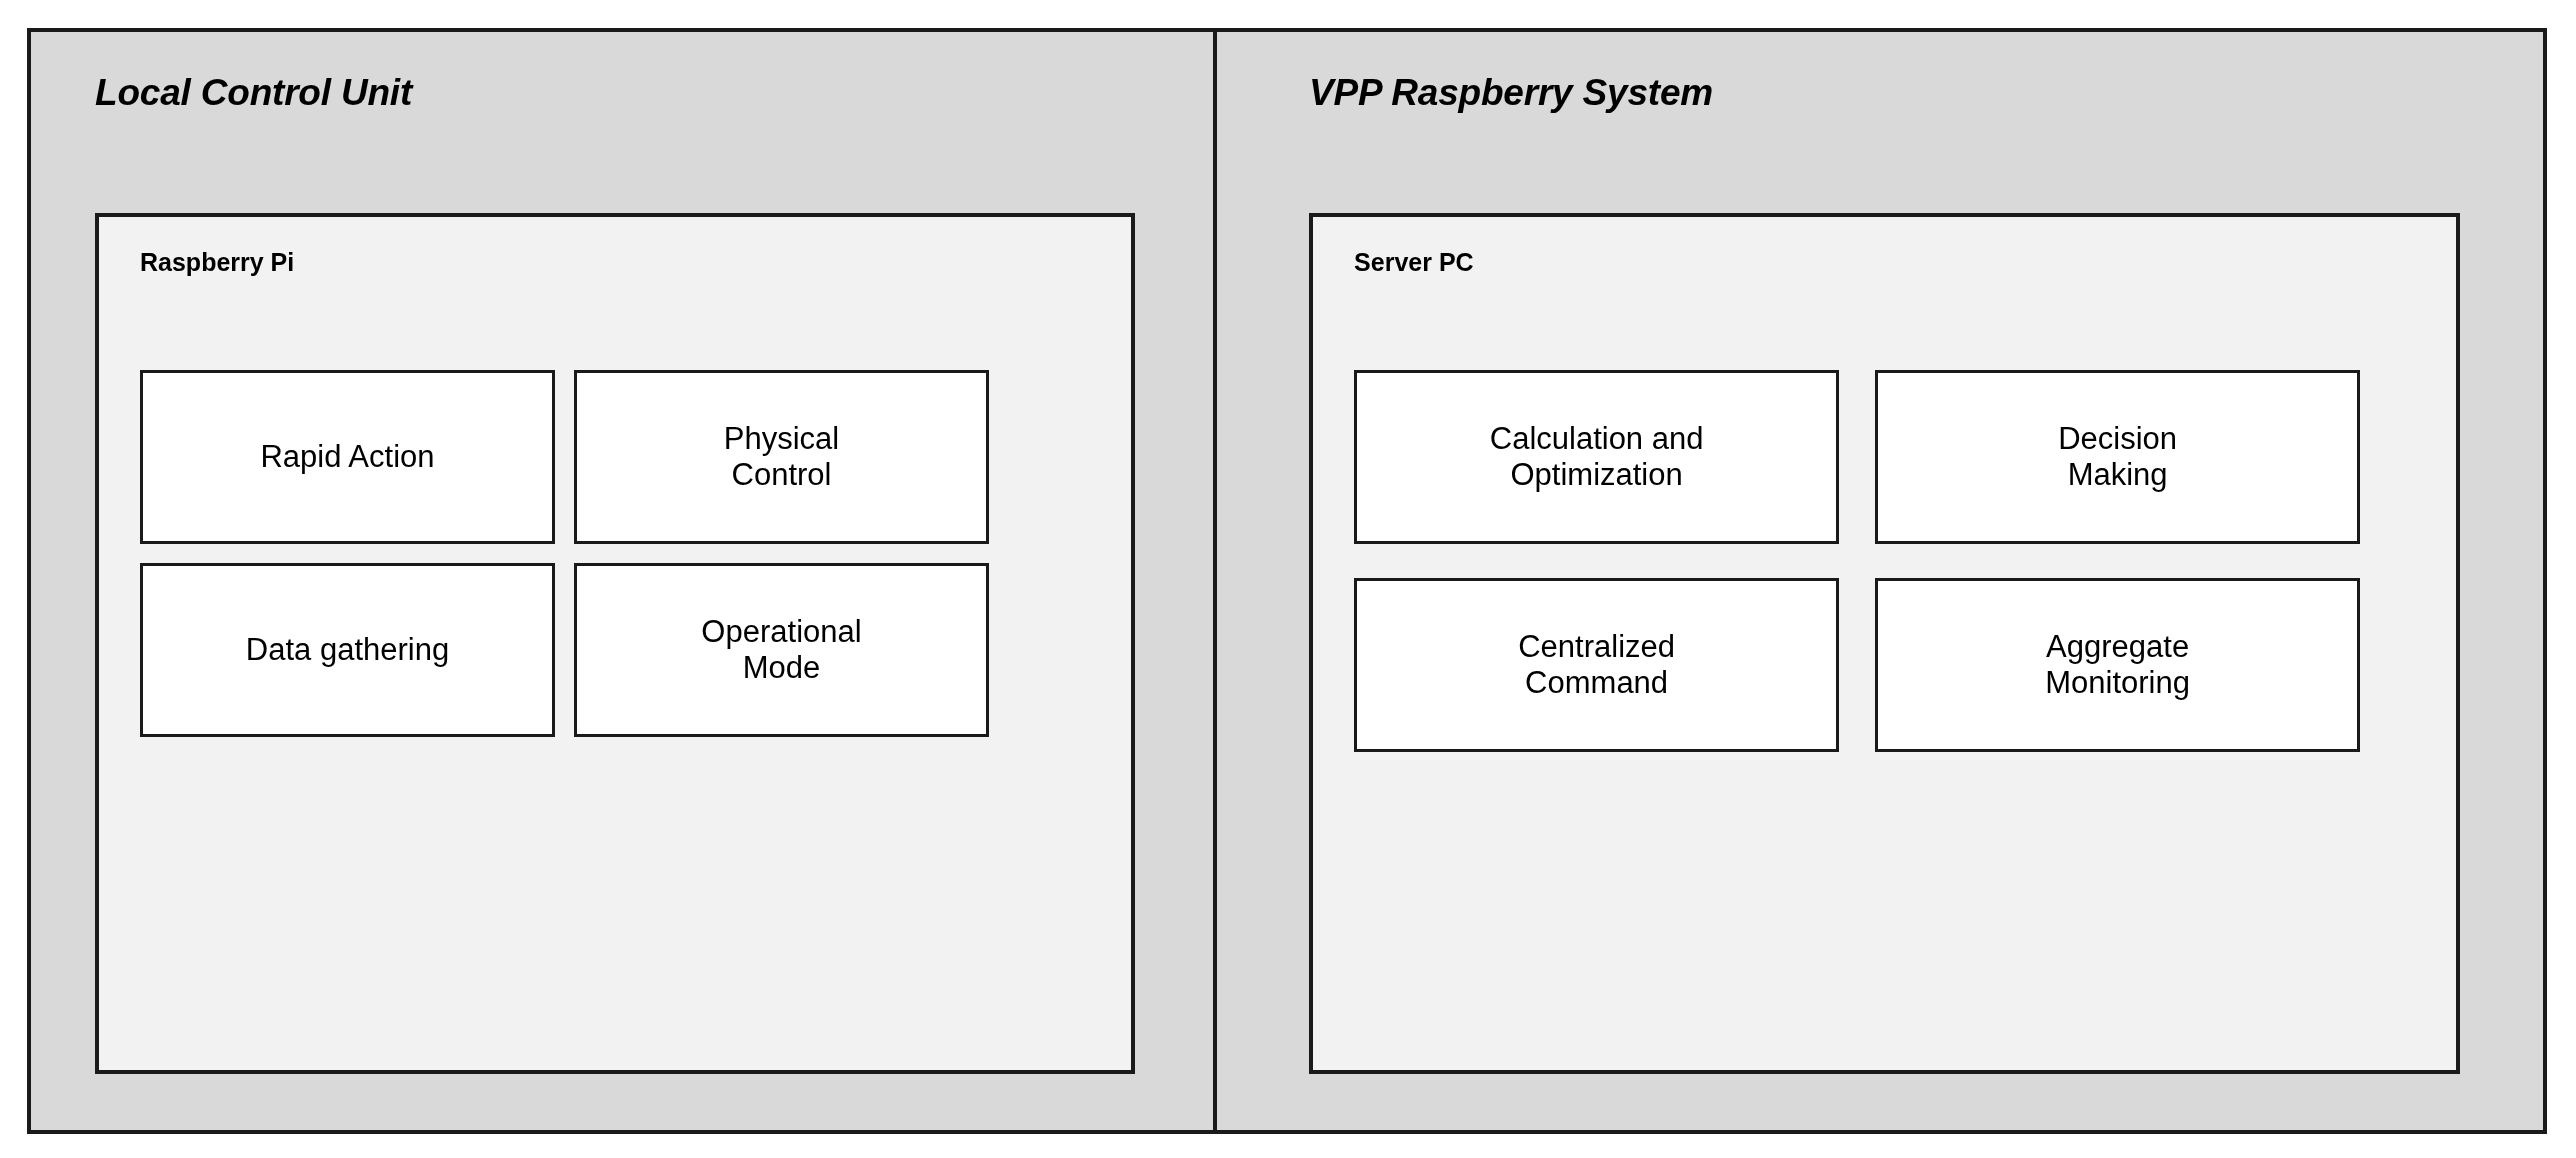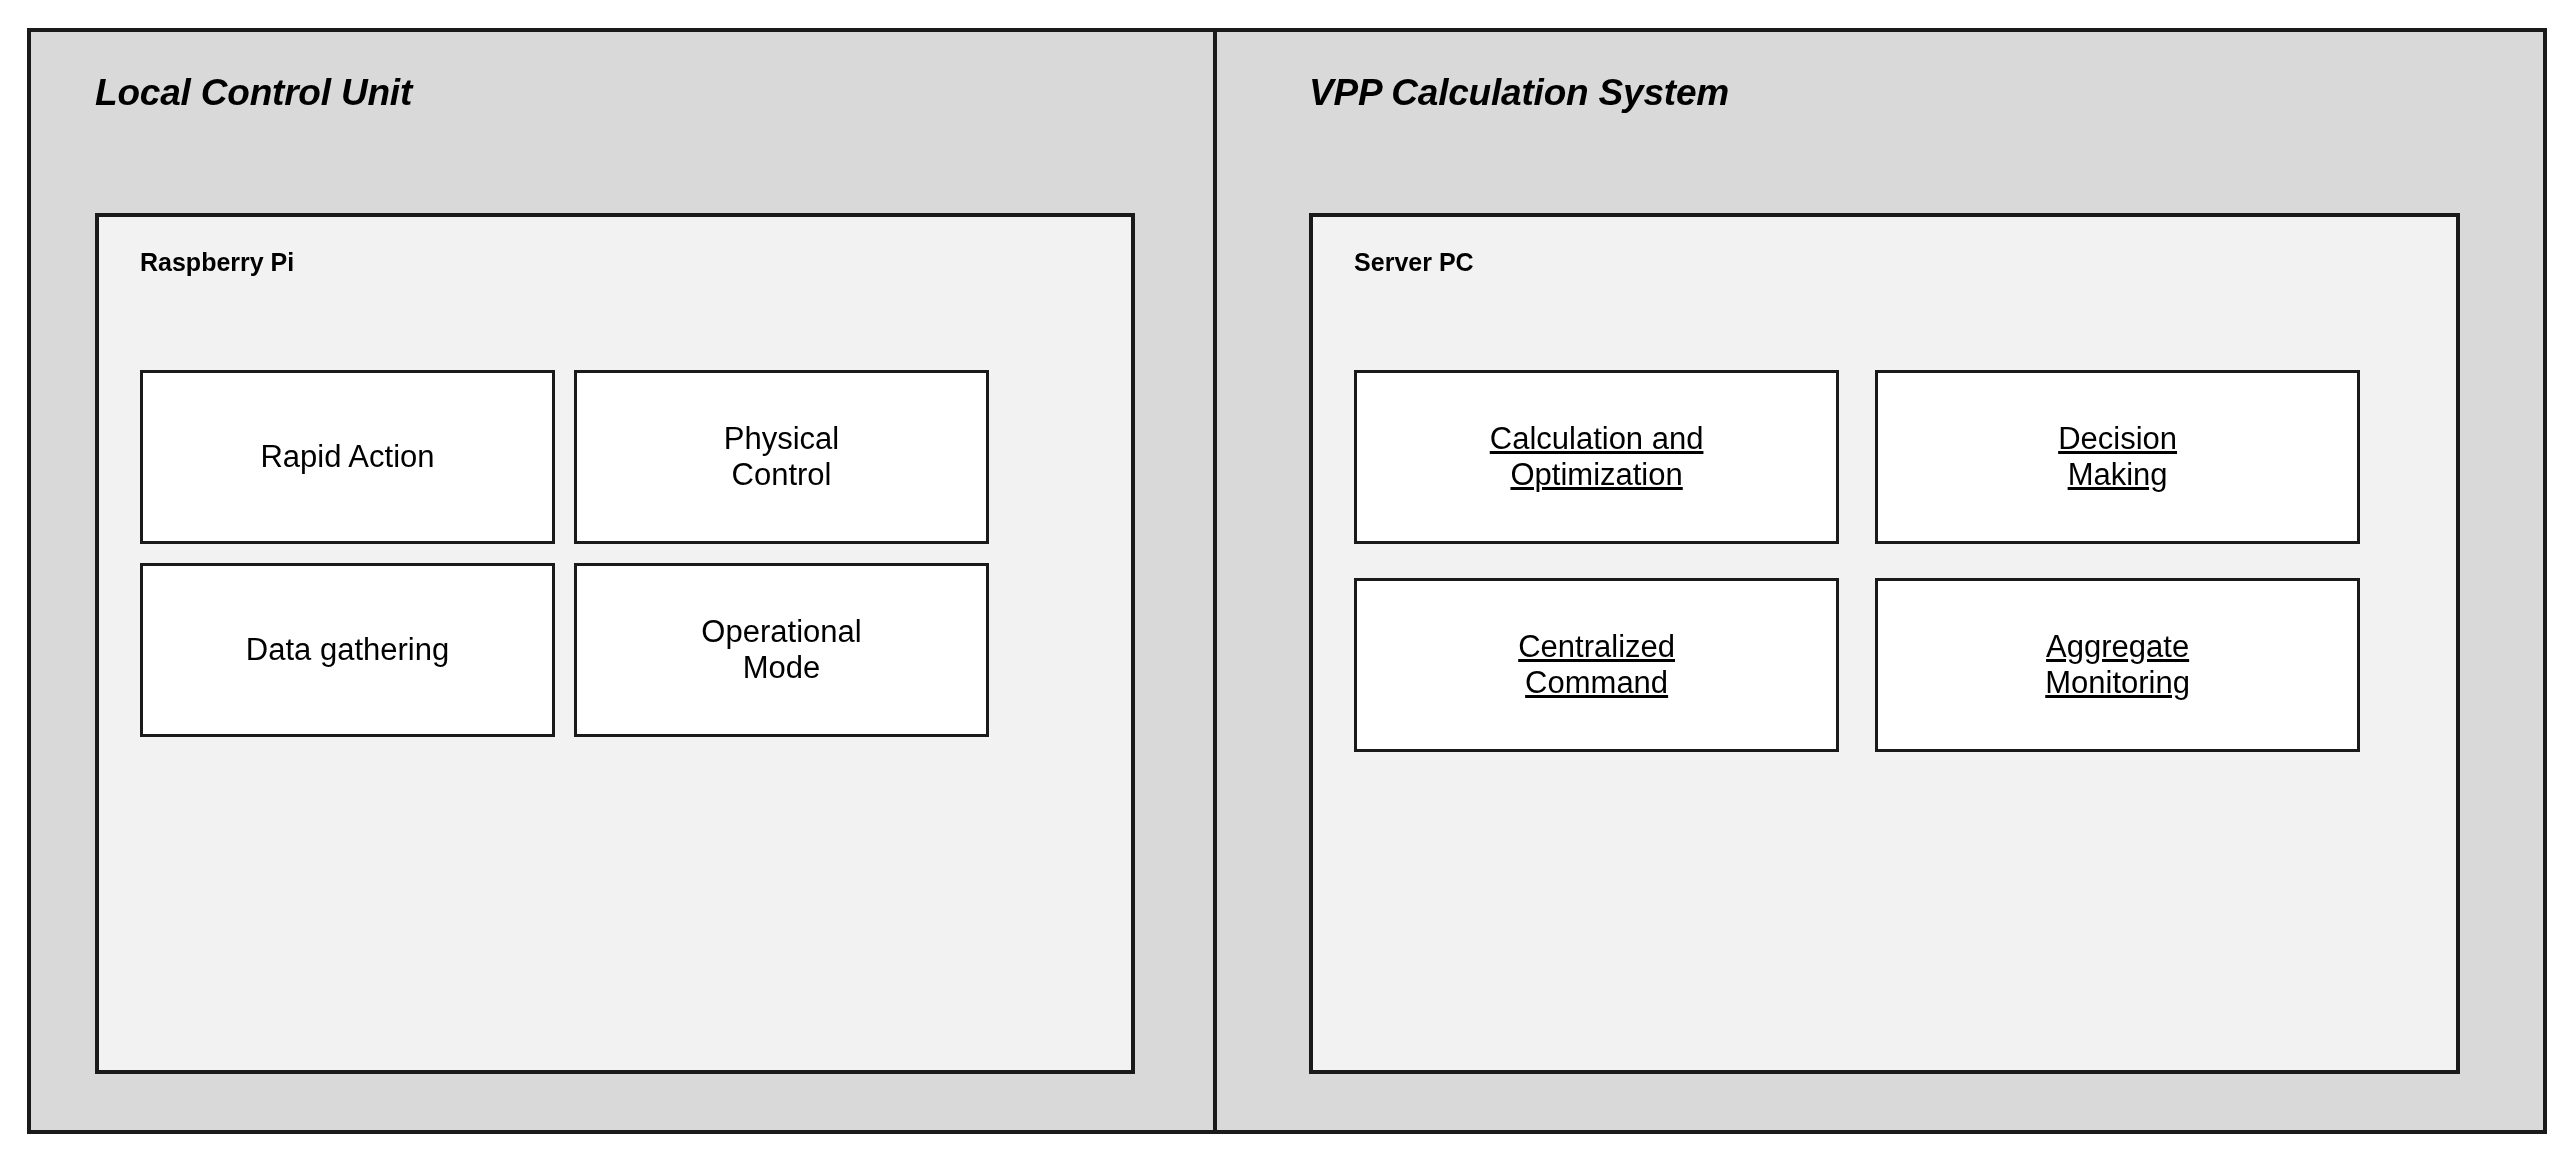--- a/index.html
+++ b/index.html
@@ -119,21 +119,20 @@
     color: #000000;
     padding: 3.3px 8.2px;
   }
   .panel-left .leaf-box {
     width: 415px;
     height: 174px;
   }
   .panel-right .leaf-box {
     width: 485px;
     height: 174px;
-    text-decoration: underline;
   }
   .leaf-box .leaf-label {
     display: block;
     white-space: pre-line;
   }
 </style>
 </head>
 <body>
 
 <div id="diagram-root">
@@ -158,21 +157,21 @@
           </div>
           <div class="leaf-box">
             <span class="leaf-label">Operational
 Mode</span>
           </div>
         </div>
       </div>
     </div>
 
     <div class="panel panel-right">
-      <div class="panel-title">VPP Calculation System</div>
+      <div class="panel-title">VPP Raspberry System</div>
 
       <div class="inner-card">
         <div class="card-title">Server PC</div>
 
         <div class="box-grid">
           <div class="leaf-box">
             <span class="leaf-label">Calculation and
 Optimization</span>
           </div>
           <div class="leaf-box">

